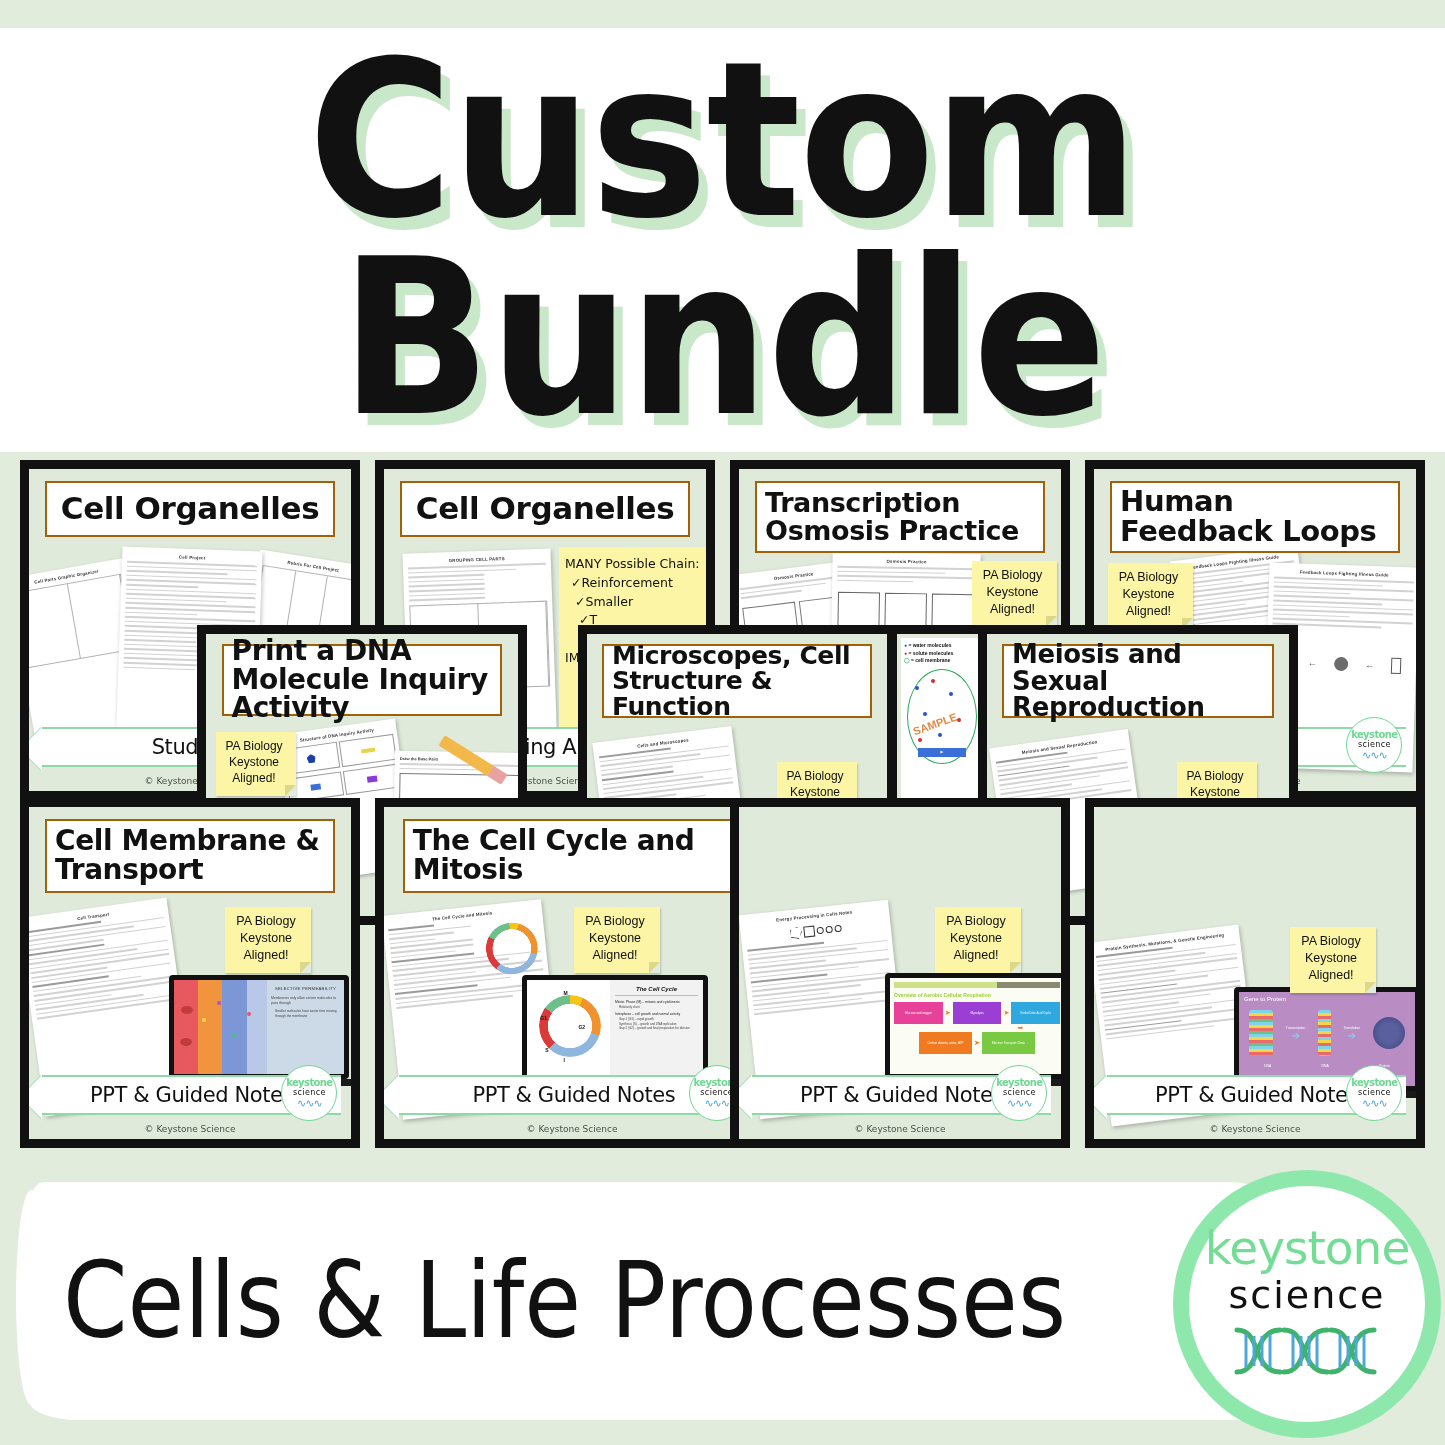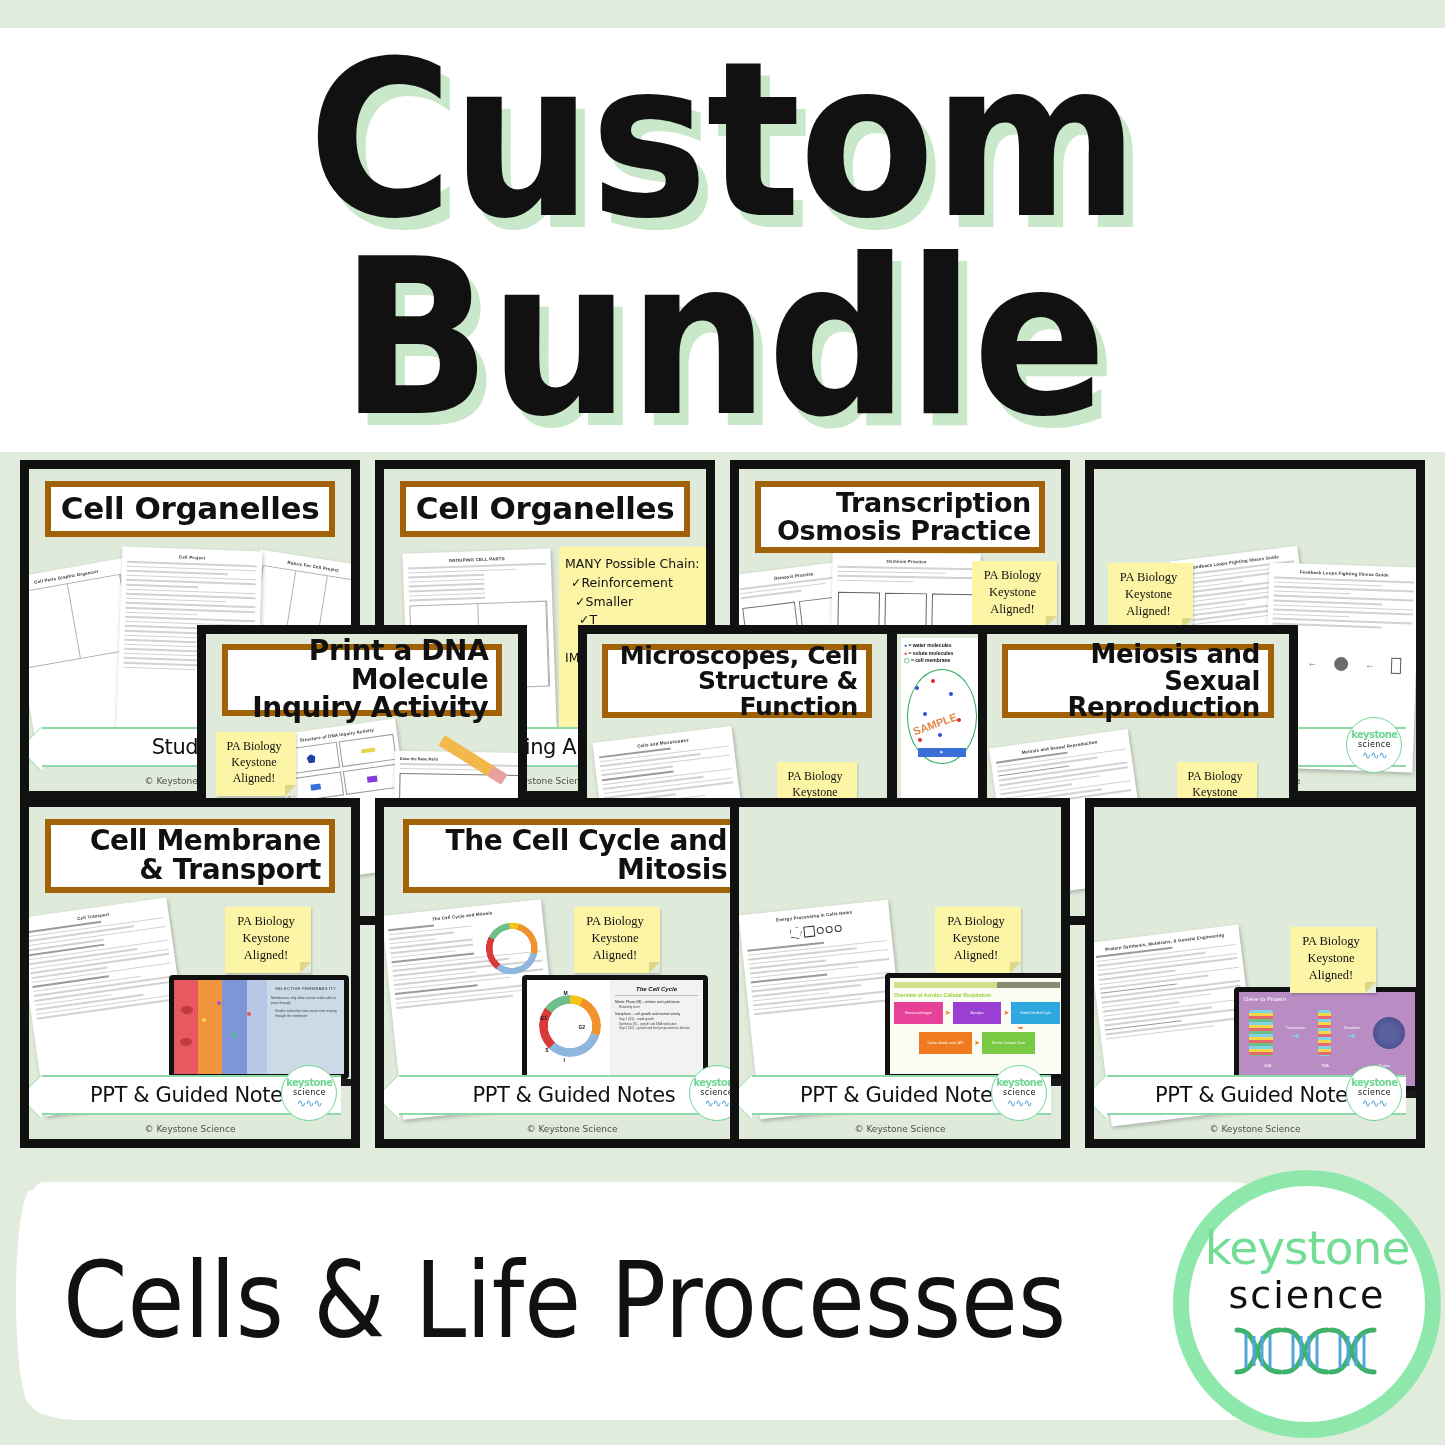--- a/index.html
+++ b/index.html
@@ -40,41 +40,41 @@
   .card {
     position:absolute;
     background:#dfeada;
     border:9px solid #111;
     overflow:hidden;
   }
 
   .title-box {
     position:absolute; left:5%; right:5%; top:10px;
     background:#ffffff;
-    border:6px solid #a16207;
+    border:2px solid #a16207;
     padding:6px 8px;
-    text-align:right;
+    text-align:left;
     z-index:4;
   }
   .title-box span {
     display:block;
     font-family:"DejaVu Sans", sans-serif;
     font-weight:bold;
     color:#111;
     line-height:1.02;
     letter-spacing:-0.4px;
   }
 
   
   .sticky {
     position:absolute;
     background:#fbf5a5;
     padding:6px 9px 9px 5px;
     text-align:center;
-    font-family:Liberation Serif, serif;
+    font-family:Liberation Sans, sans-serif;
     color:#111;
     line-height:1.35;
     box-shadow:1px 2px 2px rgba(0,0,0,.18);
     z-index:9;
   }
   .sticky::after {
     content:""; position:absolute; right:0; bottom:0;
     border-width:0 0 11px 11px; border-style:solid;
     border-color:transparent transparent #e2ecdc #ddd788;
   }
@@ -330,20 +330,23 @@
       <b>Keystone</b>
       <b>Aligned!</b>
     </div>
     <div class="ribbon">
       <span></span>
     </div>
     <div class="copyright">© Keystone Science</div>
   </div>
 
   <div class="card" style="left:1085px; top:5px; width:340px; height:340px;">
+    <div class="title-box" style="top:12px; height:72px; display:flex;align-items:center;justify-content:center;">
+      <span style="font-size:29px;">Human Feedback Loops</span>
+    </div>
     <div class="sticky" style="left:14px; top:94px; width:85px; font-size:12.5px;">
       <b>PA Biology</b>
       <b>Keystone</b>
       <b>Aligned!</b>
     </div>
     <div class="sheet" style="left:86px; top:84px; width:128px; height:170px; transform:rotate(-7deg);">
       <div class="sh-title">Feedback Loops Fighting Illness Guide</div>
       <div class="lines">
         <div class="ln"></div>
           <div class="ln m"></div>

